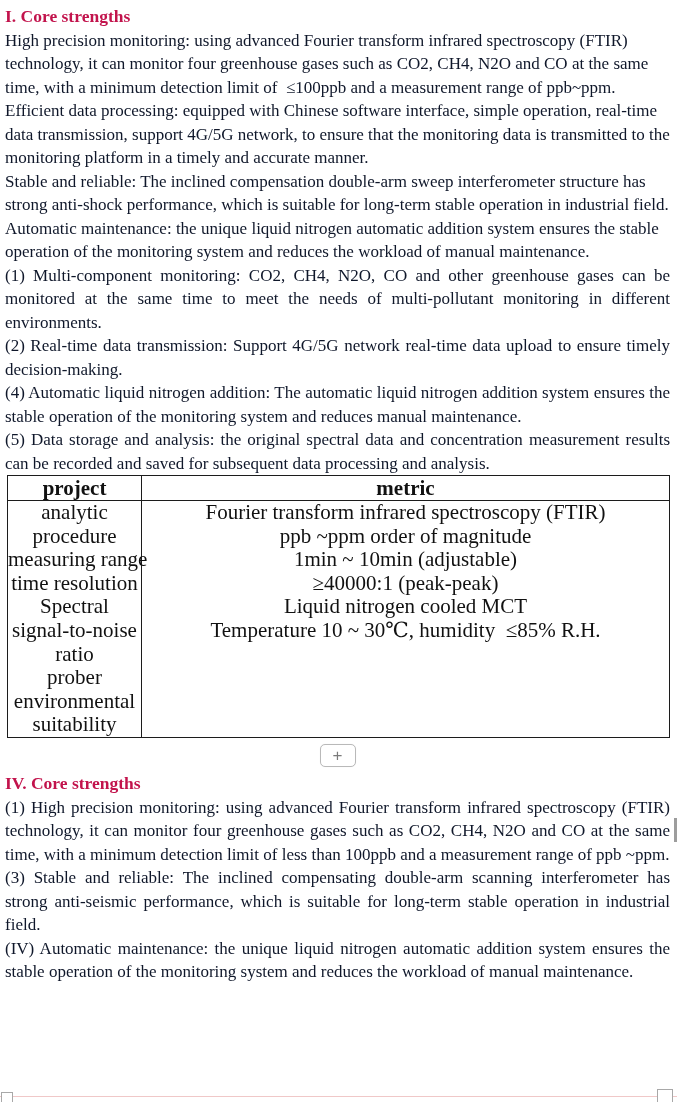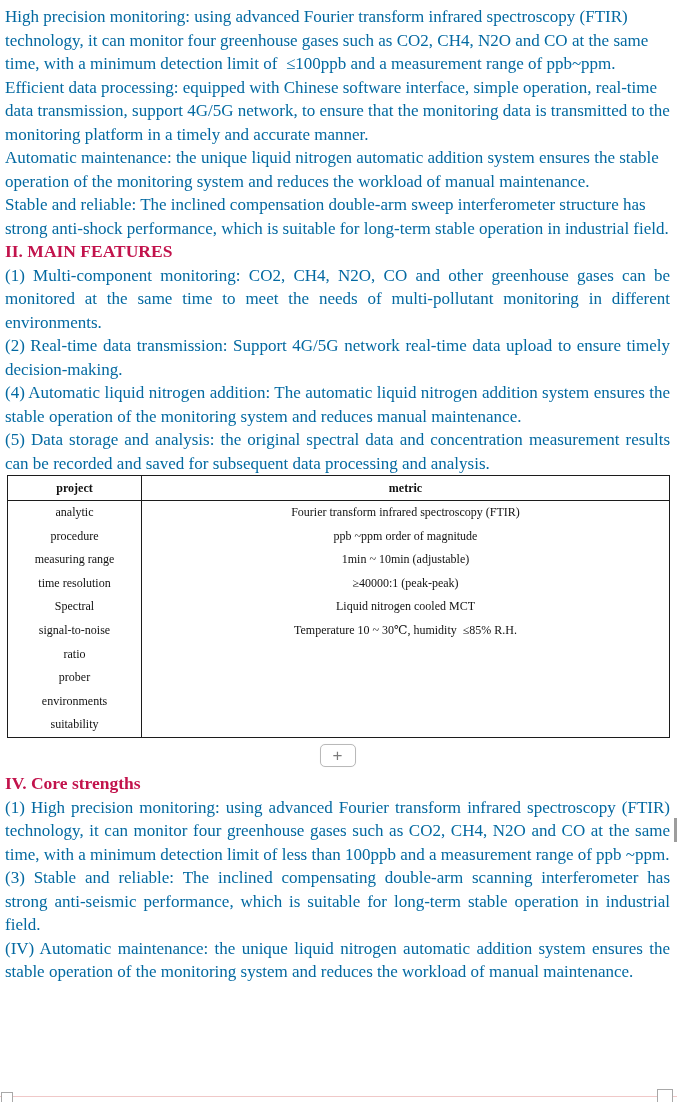--- a/index.html
+++ b/index.html
@@ -6,28 +6,28 @@
   body{
     width:677px;height:1102px;overflow:hidden;background:#ffffff;
     font-family:"Liberation Serif","DejaVu Serif",serif;color:#111;
     position:relative;
   }
   .doc{padding:5px 7px 0 5px;position:relative;}
   .sec-heading{
     margin:0;font-size:17.5px;font-weight:bold;line-height:23.5px;
     color:var(--accent,#c2134c);
   }
-  .para{margin:0;font-size:17px;line-height:23.5px;color:#0369a1;}
+  .para{margin:0;font-size:17px;line-height:23.5px;color:#0f172a;}
   .para.justify{text-align:justify;text-justify:inter-word;}
   table.params{
     border-collapse:collapse;width:663px;margin:0 0 0 2px;
     table-layout:fixed;
   }
   table.params th, table.params td{
-    border:1px solid #1c1c1c;padding:0;font-size:12px;
+    border:1px solid #1c1c1c;padding:0;font-size:21px;
   }
   table.params th{height:24px;font-weight:bold;text-align:center;line-height:24px;}
   col.c-project{width:134px;}
   table.params td{vertical-align:top;text-align:center;}
   .cell-line{line-height:23.6px;height:23.6px;white-space:nowrap;text-align:center;}
   td.project-cell{height:236px;}
   .add-row{display:flex;justify-content:center;margin:6px 0 4px 0;height:24px;}
   .add-btn{
     width:36px;height:23px;border:1px solid #b9b9b9;border-radius:5px;
     background:#ffffff;color:#7a7a7a;font-size:17px;line-height:19px;
@@ -46,26 +46,26 @@
   .handle-right{left:657px;top:1089px;width:14px;height:14px;}
   .scroll-thumb{
     position:absolute;right:0;top:818px;width:3px;height:24px;background:#9d9d9d;
   }
 </style>
 </head>
 <body style="--accent: #c2134c;">
 
 <div class="doc">
 
+  <h2 class="sec-heading">I. Core strengths</h2>
   <p class="para">High precision monitoring: using advanced Fourier transform infrared spectroscopy (FTIR) technology, it can monitor four greenhouse gases such as CO2, CH4, N2O and CO at the same time, with a minimum detection limit of &nbsp;≤100ppb and a measurement range of ppb~ppm.</p>
   <p class="para">Efficient data processing: equipped with Chinese software interface, simple operation, real-time data transmission, support 4G/5G network, to ensure that the monitoring data is transmitted to the monitoring platform in a timely and accurate manner.</p>
+  <p class="para">Stable and reliable: The inclined compensation double-arm sweep interferometer structure has strong anti-shock performance, which is suitable for long-term stable operation in industrial field.</p>
   <p class="para">Automatic maintenance: the unique liquid nitrogen automatic addition system ensures the stable operation of the monitoring system and reduces the workload of manual maintenance.</p>
-  <p class="para">Stable and reliable: The inclined compensation double-arm sweep interferometer structure has strong anti-shock performance, which is suitable for long-term stable operation in industrial field.</p>
 
-  <h2 class="sec-heading">II. MAIN FEATURES</h2>
   <p class="para justify">(1) Multi-component monitoring: CO2, CH4, N2O, CO and other greenhouse gases can be monitored at the same time to meet the needs of multi-pollutant monitoring in different environments.</p>
   <p class="para justify">(2) Real-time data transmission: Support 4G/5G network real-time data upload to ensure timely decision-making.</p>
   <p class="para justify">(4) Automatic liquid nitrogen addition: The automatic liquid nitrogen addition system ensures the stable operation of the monitoring system and reduces manual maintenance.</p>
   <p class="para justify">(5) Data storage and analysis: the original spectral data and concentration measurement results can be recorded and saved for subsequent data processing and analysis.</p>
 
 
   <table class="params">
     <colgroup>
         <col class="c-project">
         <col class="c-metric">
@@ -80,21 +80,21 @@
       <tr>
         <td class="project-cell">
           <div class="cell-line">analytic</div>
           <div class="cell-line">procedure</div>
           <div class="cell-line">measuring range</div>
           <div class="cell-line">time resolution</div>
           <div class="cell-line">Spectral</div>
           <div class="cell-line">signal-to-noise</div>
           <div class="cell-line">ratio</div>
           <div class="cell-line">prober</div>
-          <div class="cell-line">environments</div>
+          <div class="cell-line">environmental</div>
           <div class="cell-line">suitability</div>
         </td>
         <td class="metric-cell">
           <div class="cell-line">Fourier transform infrared spectroscopy (FTIR)</div>
           <div class="cell-line">ppb ~ppm order of magnitude</div>
           <div class="cell-line">1min ~ 10min (adjustable)</div>
           <div class="cell-line">≥40000:1 (peak-peak)</div>
           <div class="cell-line">Liquid nitrogen cooled MCT</div>
           <div class="cell-line">Temperature 10 ~ 30℃, humidity &nbsp;≤85% R.H.</div>
         </td>

